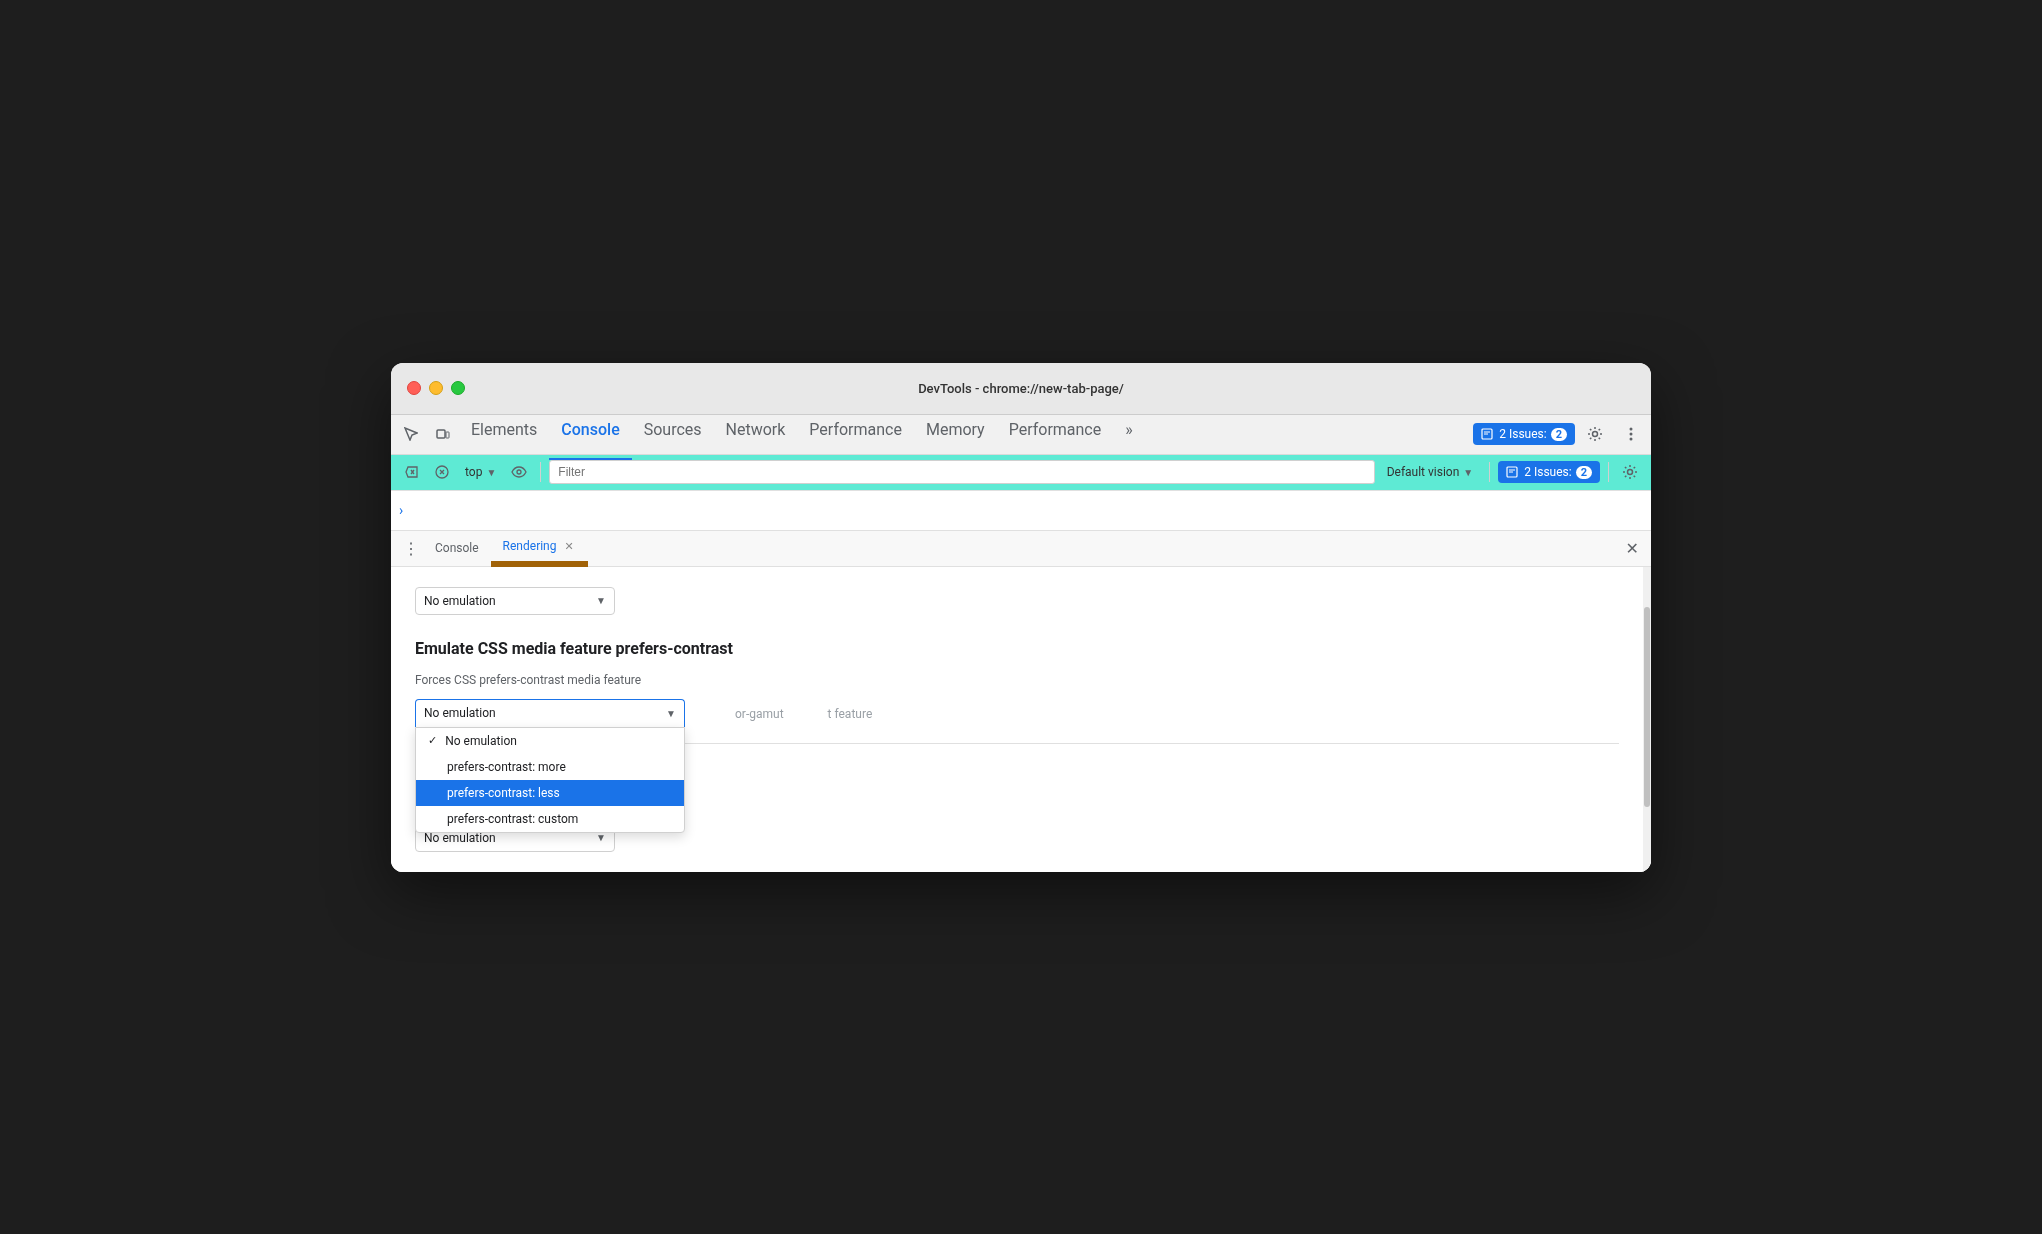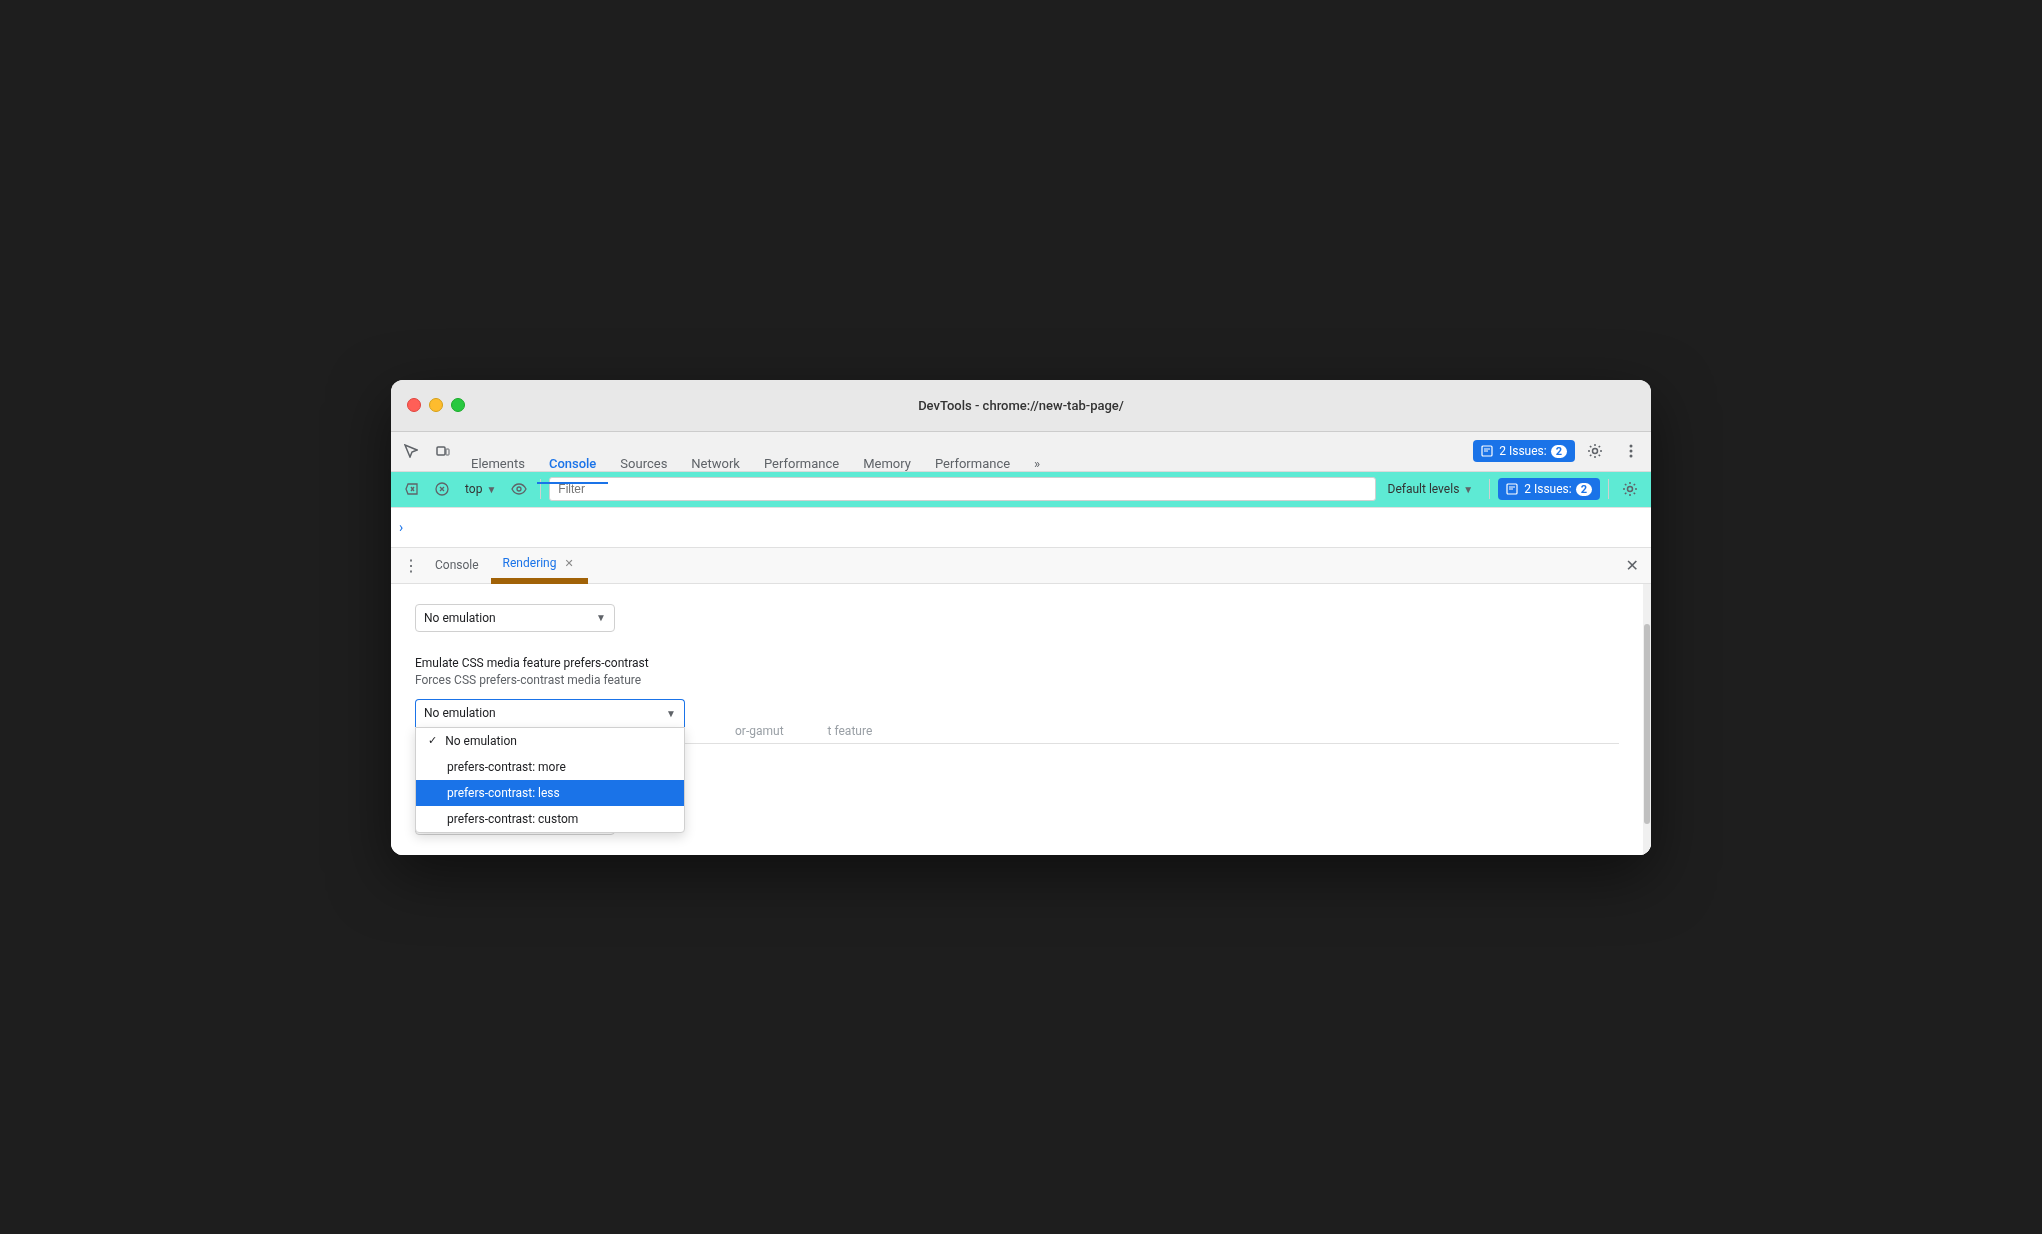--- a/index.html
+++ b/index.html
@@ -72,28 +72,27 @@
       cursor: pointer;
       border-radius: 4px;
       color: #5f6368;
       font-size: 16px;
       flex-shrink: 0;
     }
     .tab-item {
       padding: 0 12px;
       height: 40px;
       display: flex;
-      align-items: center;
-      font-size: 13px;
+      font-size: 16px;
       color: #5f6368;
       cursor: pointer;
       white-space: nowrap;
       border-bottom: 2px solid transparent;
       position: relative;
-      top: 13px;
+      top: 6px;
     }
     .tab-item.active {
       color: #1a73e8;
       border-bottom: 2px solid #1a73e8;
       font-weight: 500;
     }
     .tabs-spacer { flex: 1; }
     .tabs-right {
       display: flex;
       align-items: center;
@@ -268,24 +267,24 @@
     .scrollbar-thumb {
       width: 6px;
       height: 200px;
       background: #c0c0c0;
       border-radius: 3px;
       margin: 0 auto;
       margin-top: 40px;
     }
     
     .section-title {
-      font-size: 12px;
-      font-weight: 400;
+      font-size: 16px;
+      font-weight: 700;
       color: #202124;
-      margin-bottom: 3px;
+      margin-bottom: 15px;
     }
     .section-desc {
       font-size: 12px;
       color: #5f6368;
       margin-bottom: 12px;
     }
     .dropdown-select {
       display: flex;
       align-items: center;
       justify-content: space-between;
@@ -470,21 +469,21 @@
       </div>
       <div class="toolbar-btn">
         <svg width="16" height="12" viewBox="0 0 16 12" fill="none">
           <path d="M1 6C1 6 3.5 1 8 1C12.5 1 15 6 15 6C15 6 12.5 11 8 11C3.5 11 1 6 1 6Z" stroke="#5f6368" stroke-width="1.3" fill="none"></path>
           <circle cx="8" cy="6" r="2" stroke="#5f6368" stroke-width="1.3" fill="none"></circle>
         </svg>
       </div>
       <div class="separator-v"></div>
       <input class="filter-input" type="text" placeholder="Filter" style="">
       <div class="default-levels">
-        <span>Default levels</span>
+        <span>Default vision</span>
         <span style="font-size:10px; color:#5f6368;">▼</span>
       </div>
       <div class="separator-v"></div>
       <div class="issues-btn">
         <svg width="14" height="14" viewBox="0 0 14 14" fill="none">
           <rect x="1" y="2" width="10" height="10" rx="1" stroke="white" stroke-width="1.2" fill="none"></rect>
           <path d="M3 5h6M3 7h4" stroke="white" stroke-width="1"></path>
         </svg>
         <span>2 Issues:</span>
         <span class="issues-badge">2</span>

